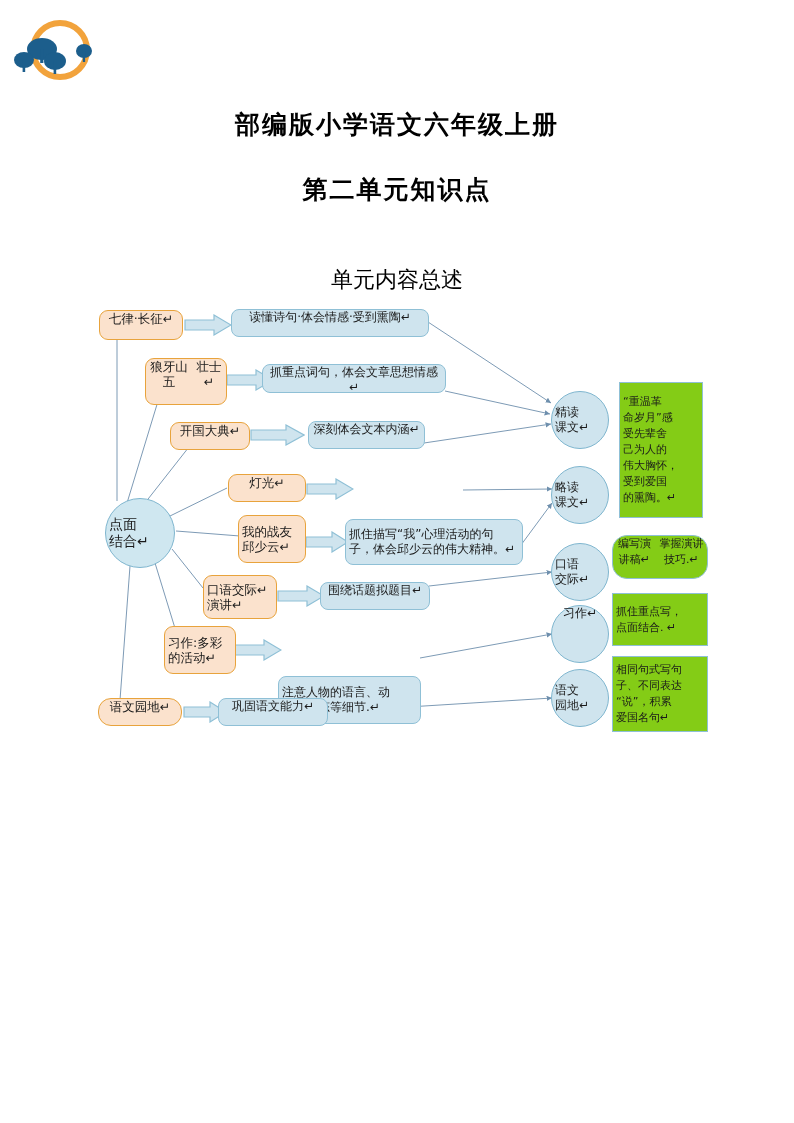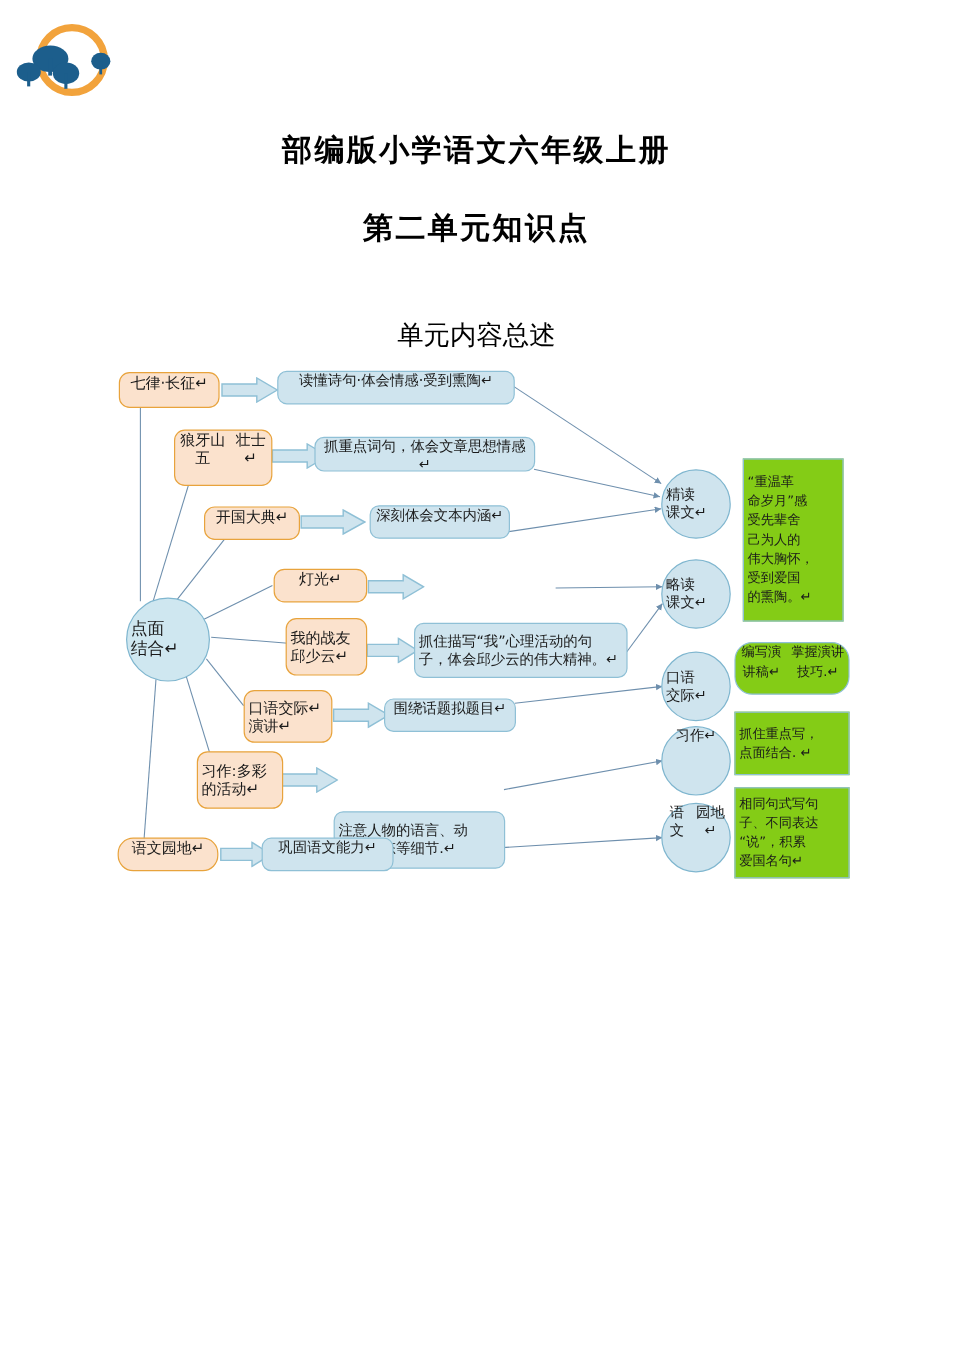--- a/index.html
+++ b/index.html
@@ -232,21 +232,21 @@
 
     <div class="node circle" style="left:551px;top:543px;width:58px;height:58px;flex-direction:column;">
       <span class="txt">口语</span>
       <span class="txt">交际↵</span>
     </div>
 
     <div class="node circle" style="left:551px;top:605px;width:58px;height:58px;">
       <span class="txt">习作↵</span>
     </div>
 
-    <div class="node circle" style="left:551px;top:669px;width:58px;height:58px;flex-direction:row;">
+    <div class="node circle" style="left:551px;top:669px;width:58px;height:58px;flex-direction:column;">
       <span class="txt">语文</span>
       <span class="txt">园地↵</span>
     </div>
 
     <div class="node box-blue-sq" style="left:619px;top:382px;width:84px;height:136px;flex-direction:column;">
       <span class="txt">“重温革</span>
       <span class="txt">命岁月”感</span>
       <span class="txt">受先辈舍</span>
       <span class="txt">己为人的</span>
       <span class="txt">伟大胸怀，</span>

